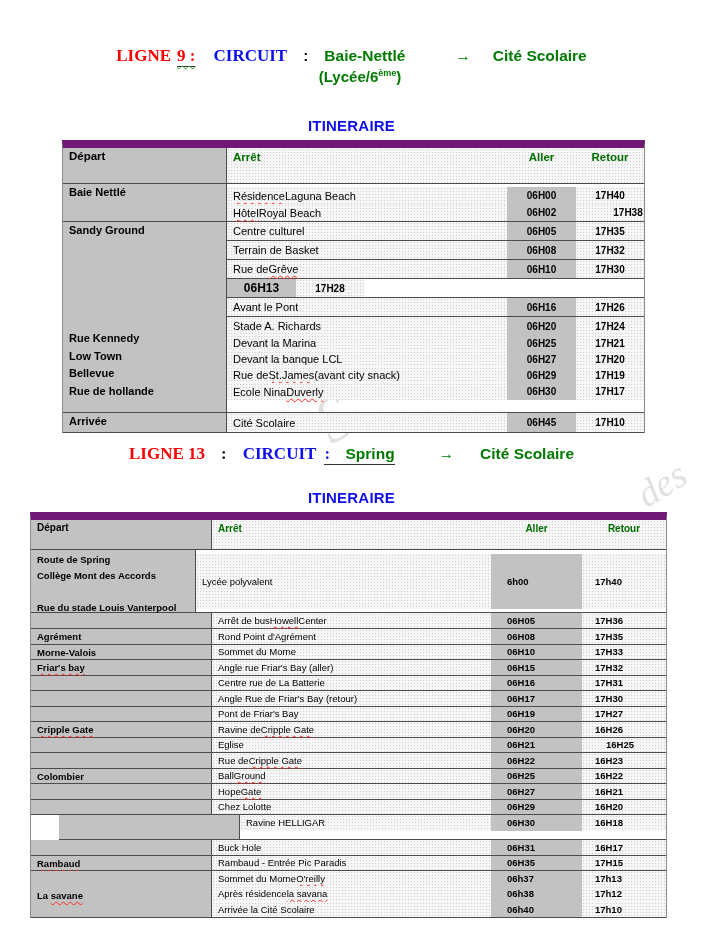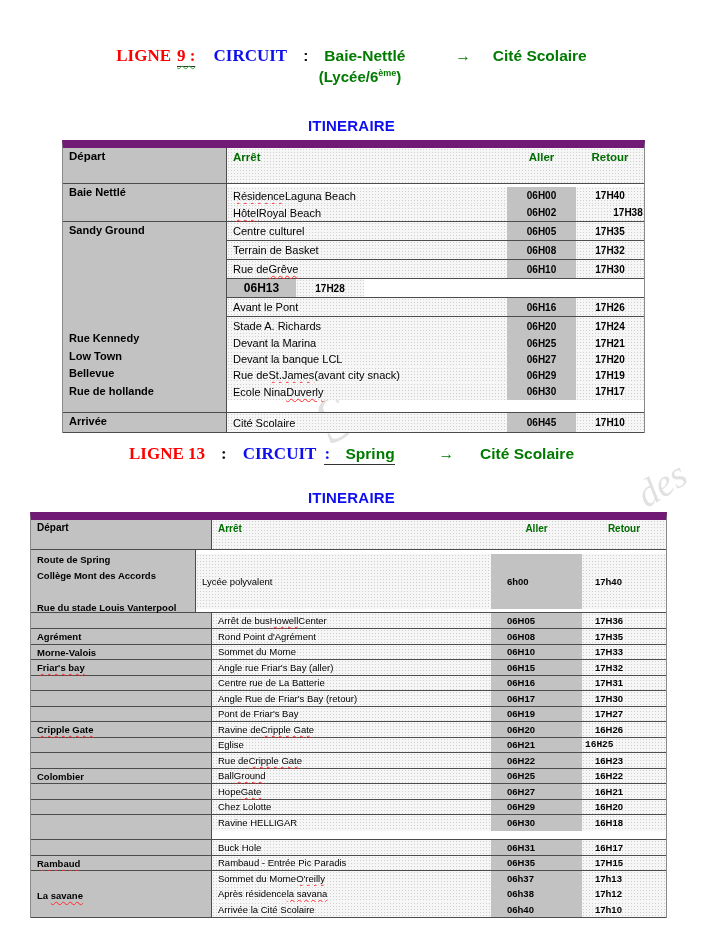--- a/index.html
+++ b/index.html
@@ -291,21 +291,21 @@
             <div class="stime dotbg" style="width: 84px; font-size: 9.5px; padding-left: 13px;">16H26</div>
           </div>
         </div>
       </div>
       <div class="trow bfull" style="height: 15.5px;">
         <div class="dep" style="width: 180px;"><span></span></div>
         <div class="rest">
           <div class="srow" style="height: 15.5px;">
             <div class="sname dotbg">Eglise</div>
             <div class="stime solidg" style="width: 91px; font-size: 9.5px; padding-left: 16px;">06H21</div>
-            <div class="stime dotbg" style="width: 84px; font-size: 9.5px; padding-left: 3px; font-family: Liberation Mono, monospace;">16H25</div>
+            <div class="stime dotbg" style="width: 84px; font-size: 9.5px; padding-left: 24px;">16H25</div>
           </div>
         </div>
       </div>
       <div class="trow bfull" style="height: 15.5px;">
         <div class="dep" style="width: 180px;"><span></span></div>
         <div class="rest">
           <div class="srow" style="height: 15.5px;">
             <div class="sname dotbg">Rue de <span class="mis">Cripple Gate</span></div>
             <div class="stime solidg" style="width: 91px; font-size: 9.5px; padding-left: 16px;">06H22</div>
             <div class="stime dotbg" style="width: 84px; font-size: 9.5px; padding-left: 13px;">16H23</div>
@@ -335,21 +335,21 @@
       <div class="trow bfull" style="height: 15.5px;">
         <div class="dep" style="width: 180px;"><span></span></div>
         <div class="rest">
           <div class="srow" style="height: 15.5px;">
             <div class="sname dotbg">Chez Lolotte</div>
             <div class="stime solidg" style="width: 91px; font-size: 9.5px; padding-left: 16px;">06H29</div>
             <div class="stime dotbg" style="width: 84px; font-size: 9.5px; padding-left: 13px;">16H20</div>
           </div>
         </div>
       </div>
-      <div class="trow bfull" style="height: 25px;">
+      <div class="trow bfull" style="height: 25px; margin-left: 28px;">
         <div class="dep" style="width: 180px;"><span></span></div>
         <div class="rest">
           <div class="srow" style="height: 15.5px;">
             <div class="sname dotbg">Ravine HELLIGAR</div>
             <div class="stime solidg" style="width: 91px; font-size: 9.5px; padding-left: 16px;">06H30</div>
             <div class="stime dotbg" style="width: 84px; font-size: 9.5px; padding-left: 13px;">16H18</div>
           </div>
         </div>
       </div>
       <div class="trow bfull" style="height: 15.5px;">

